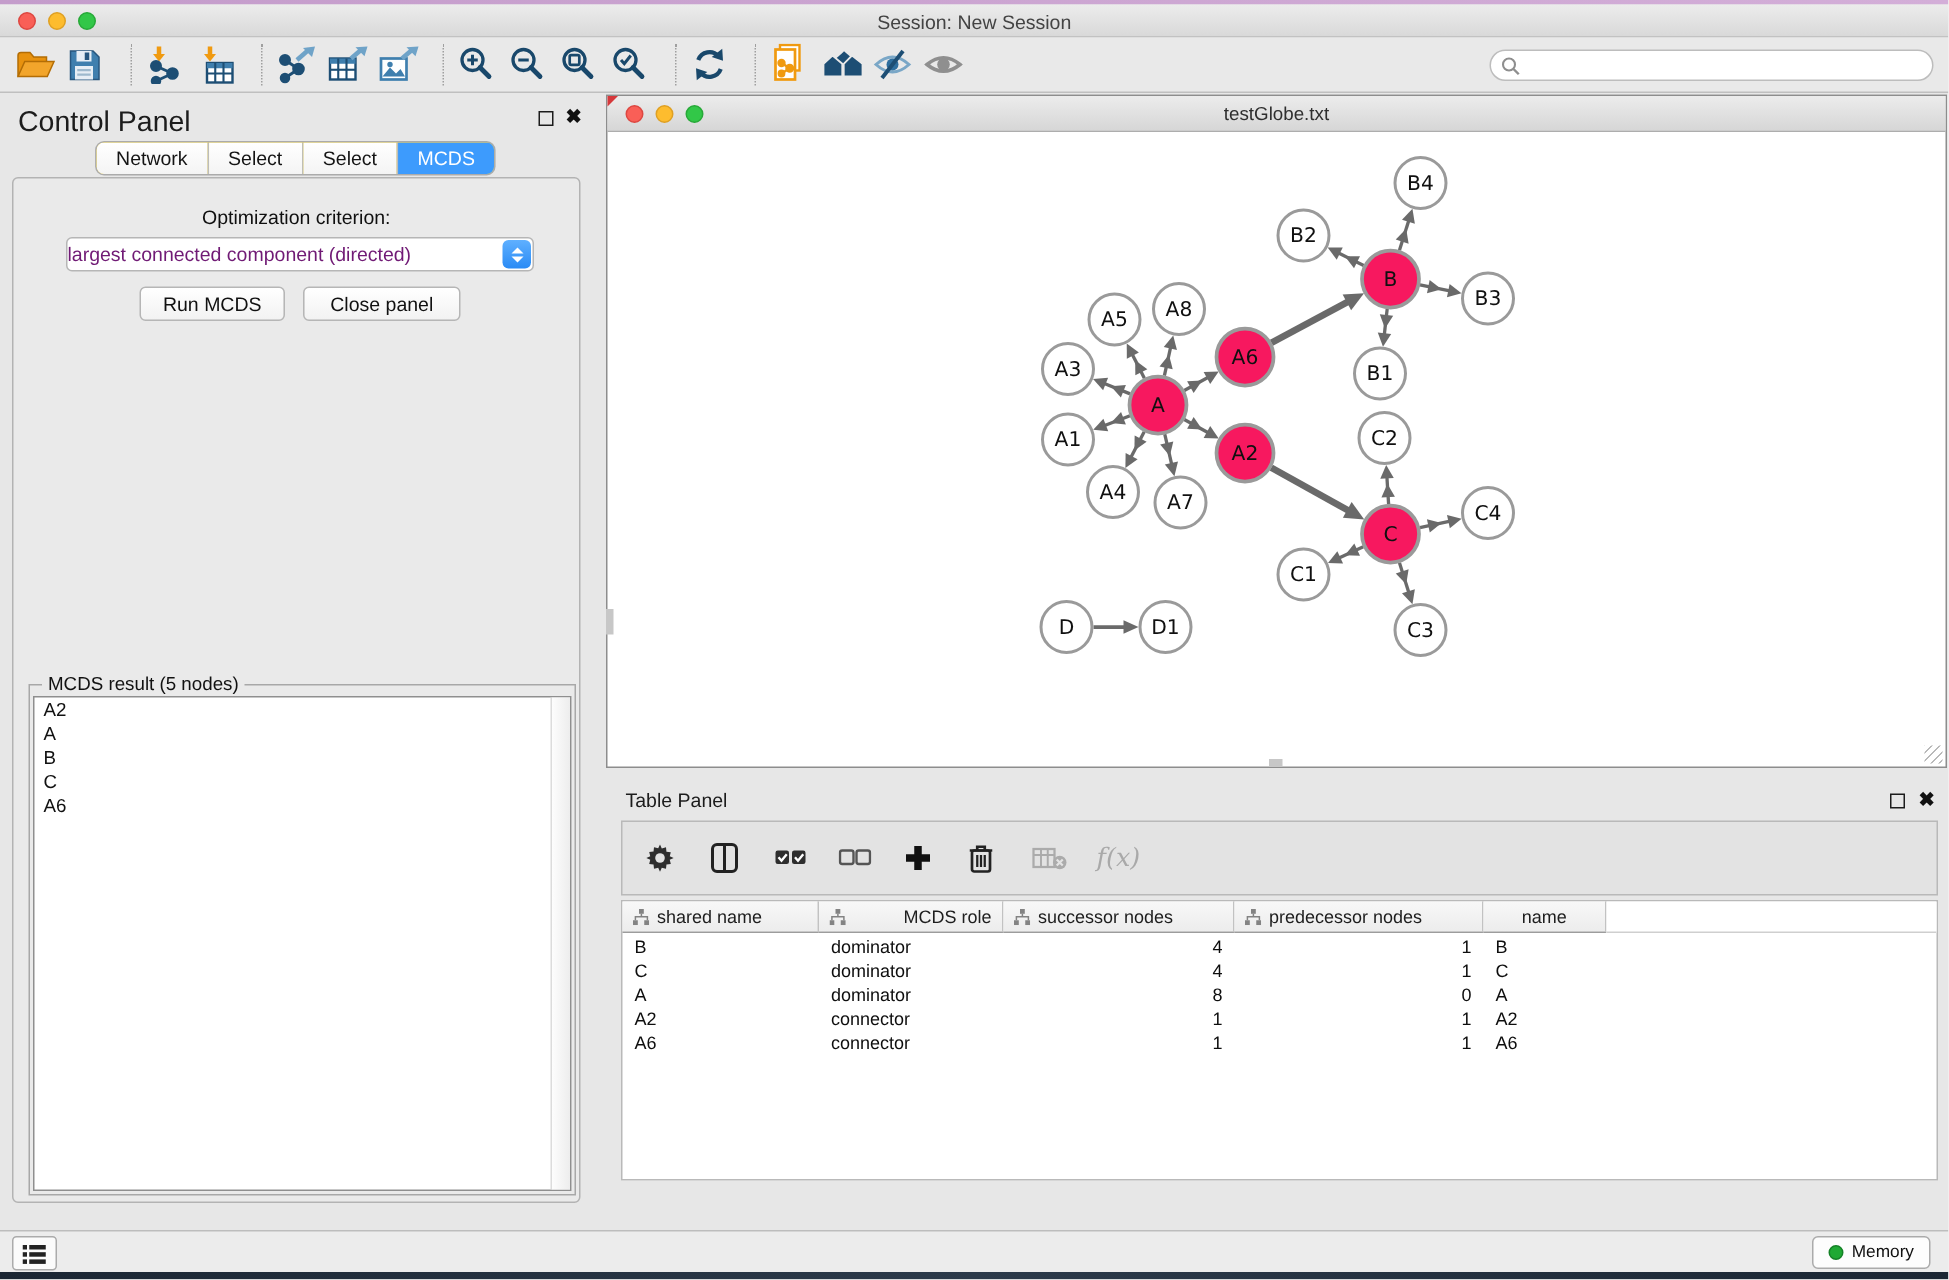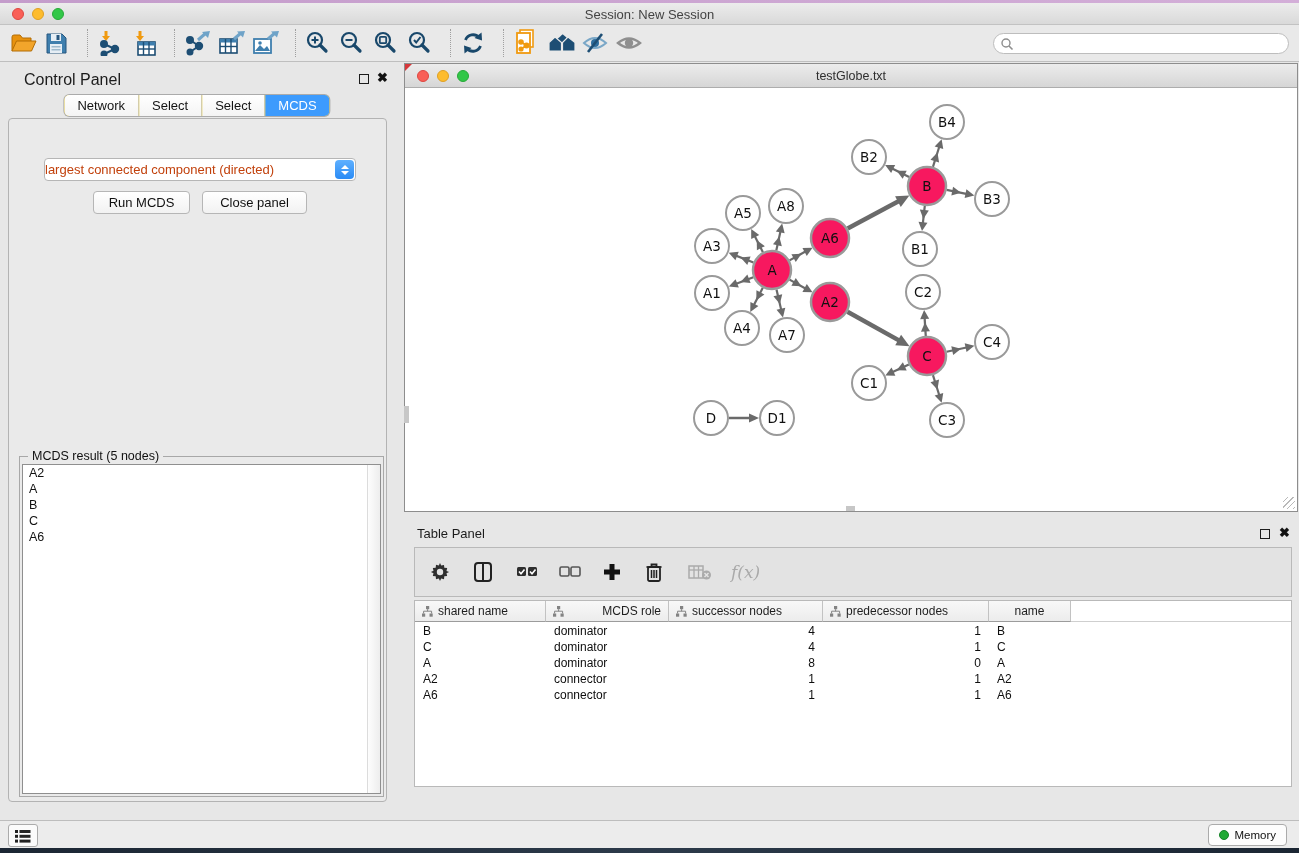--- a/index.html
+++ b/index.html
@@ -24,38 +24,38 @@
   .toolbar { position:absolute; left:0; top:25px; width:100%; height:37px; background:#e9e9e9;
     border-bottom:1px solid #bfbfbf; display:flex; align-items:center; padding-left:10px; }
   .tbtn { width:34px; height:30px; display:flex; align-items:center; justify-content:flex-start; }
   .tsep { width:1px; height:28px; border-left:1px dotted #9f9f9f; margin:0 9px; }
   .searchbox { position:absolute; right:10px; top:8px; width:296px; height:21px; background:#fff;
     border:1px solid #bdbdbd; border-radius:11px; display:flex; align-items:center; padding-left:6px; }
   .searchbox input { border:none; outline:none; flex:1; font-size:12px; background:transparent; height:17px; }
 
   
   .control-panel { position:absolute; left:0; top:62px; width:394px; height:758px; background:#e7e7e7; }
-  .panel-header { position:absolute; left:24px; top:9px; font-size:16px; color:#1c1c1c; }
+  .panel-header { position:absolute; left:12px; top:9px; font-size:19px; color:#1c1c1c; }
   .float-icon { position:absolute; width:10px; height:10px; border:1.5px solid #1c1c1c; background:transparent; }
   .close-icon { position:absolute; font-size:13px; font-weight:bold; color:#111; line-height:10px; }
   .cp-float { left:359px; top:12px; } .cp-close { left:377px; top:11px; }
 
   .seg { display:inline-flex; border-radius:5px; overflow:hidden; box-shadow:0 0 0 1px #ababab; background:#fde047; }
   .seg .s { padding:3px 13px; font-size:13px; color:#141414; background:linear-gradient(#ffffff,#f4f4f4);
     border-right:1px solid #bcbcbc; white-space:nowrap; }
   .seg .s:last-child { border-right:none; }
   .seg .s.active { background:#3d9bfd; color:#fff; }
   .cp-tabs { position:absolute; top:33px; left:50%; transform:translateX(-50%); }
 
   .cp-box { position:absolute; left:8px; top:56px; width:379px; height:684px; background:#eaeaea;
     border:1px solid #b3b3b3; border-radius:4px; }
   .opt-label { position:absolute; left:0; right:0; top:18px; text-align:center; font-size:13px; color:#101010; }
   .dropdown { position:absolute; left:35px; top:39px; width:312px; height:23px; background:#fff;
     border:1px solid #b6b6b6; border-radius:4px; display:flex; align-items:center; }
-  .dropdown .dd-text { flex:1; font-size:13px; padding-left:0; color:#c2410c; white-space:nowrap; overflow:hidden; }
+  .dropdown .dd-text { flex:1; font-size:13px; padding-left:0; color:#701a75; white-space:nowrap; overflow:hidden; }
   .dd-stepper { width:19px; height:19px; margin-right:1px; border-radius:4px; background:linear-gradient(#5fb0ff,#2a8bf5);
     display:flex; flex-direction:column; align-items:center; justify-content:center; gap:2px; }
   .dd-stepper .up { width:0; height:0; border-left:4px solid transparent; border-right:4px solid transparent; border-bottom:4px solid #fff; }
   .dd-stepper .down { width:0; height:0; border-left:4px solid transparent; border-right:4px solid transparent; border-top:4px solid #fff; }
   .cp-btn { position:absolute; top:72px; height:23px; background:linear-gradient(#ffffff,#f2f2f2);
     border:1px solid #b6b6b6; border-radius:4px; font-size:13px; color:#111;
     display:flex; align-items:center; justify-content:center; font-family:"Liberation Sans",sans-serif; }
   .btn-run { left:84px; width:97px; } .btn-close { left:193px; width:105px; }
 
   .fieldset { position:absolute; left:10px; top:337px; width:365px; height:341px; border:1px solid #a8a8a8; }
@@ -286,20 +286,21 @@
     <span class="float-icon cp-float"></span>
     <span class="close-icon cp-close">✖</span>
     <div class="seg cp-tabs" id="cp-tabs">
         <span class="s">Network</span>
         <span class="s">Select</span>
         <span class="s">Select</span>
         <span class="s active">MCDS</span>
       </div>
 
     <div class="cp-box">
+      <div class="opt-label">Optimization criterion:</div>
       <div class="dropdown">
         <span class="dd-text">largest connected component (directed)</span>
         <span class="dd-stepper">
             <span class="up"></span>
             <span class="down"></span>
           </span>
       </div>
       <button class="cp-btn btn-run">Run MCDS</button>
       <button class="cp-btn btn-close">Close panel</button>
 

